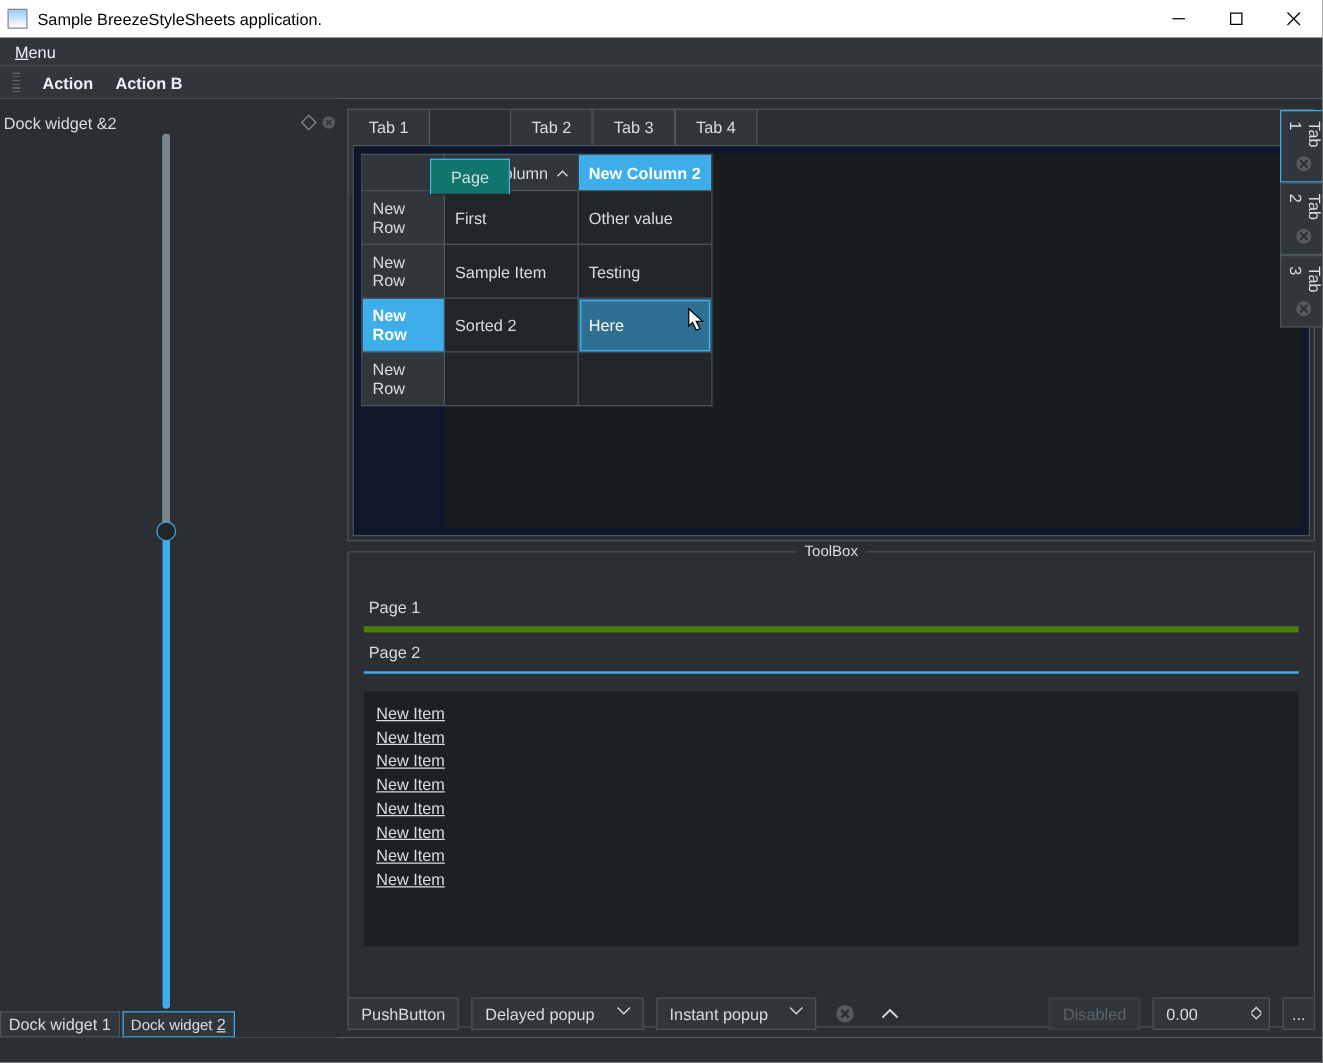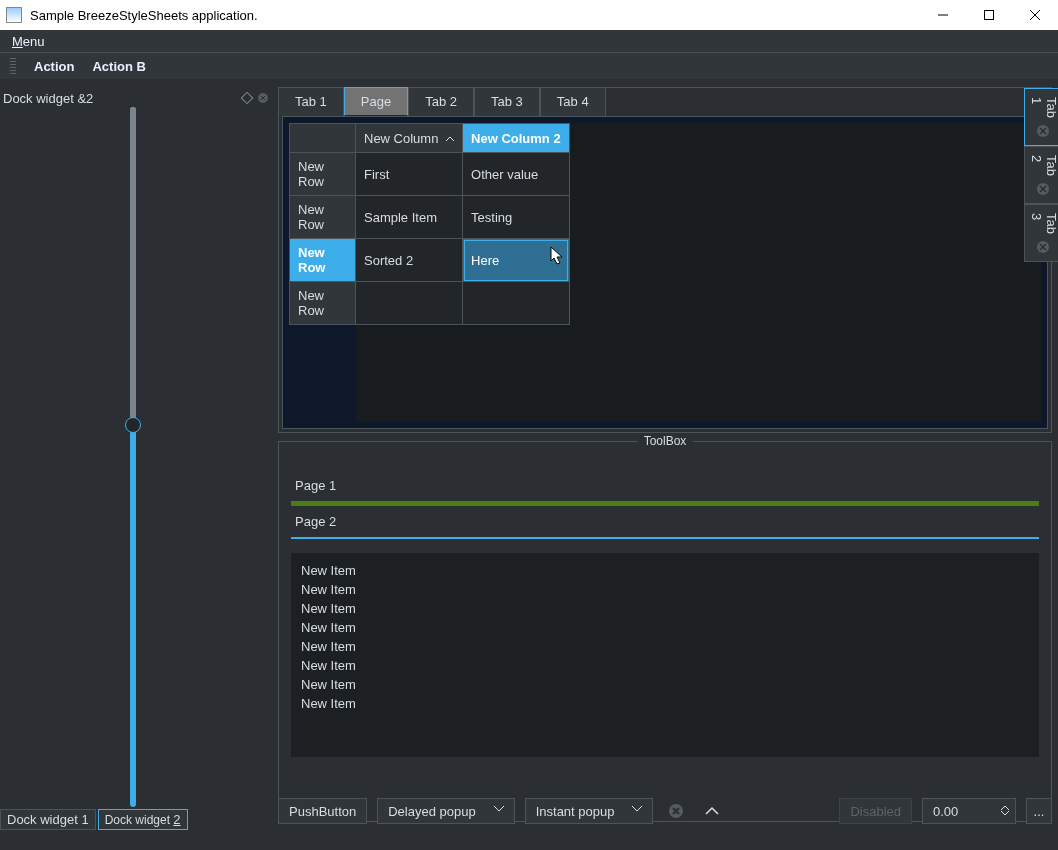--- a/index.html
+++ b/index.html
@@ -39,21 +39,21 @@
 .docktabs .dt.active { border-color: #3daee9; border-bottom: 1px solid #3daee9; }
 .docktabs .dt .ul { text-decoration: underline; }
 
 
 .center { flex: 1; padding: 8px 6px 8px 8px; display: flex; flex-direction: column; gap: 8px; }
 
 
 .tabwidget { border: 1px solid #4a545b; background: #2b2f33; padding: 1px; height: 346px; position: relative; }
 .tabbar { display: flex; position: absolute; top: -1px; left: -1px; }
 .tab { padding: 6px 16px; color: #d6dde3; background: #31363b; border: 1px solid #4a545b; border-bottom: none; }
-.tab.active { border: 1px solid #3daee9; border-bottom: 1px solid #232629; background: #737373; position: relative; z-index: 2; }
+.tab.active { border: 1px solid #3daee9; border-bottom: 1px solid #232629; background: #0f766e; position: relative; z-index: 2; margin-top: 40px; }
 .tabcontent { position: absolute; top: 28px; left: 3px; right: 3px; bottom: 3px; border: 1px solid #4a545b; padding: 6px; background: #0f172a; }
 
 
 .tbl { border-collapse: collapse; }
 .tbl th, .tbl td { border: 1px solid #4a545b; padding: 6px 8px; color: #d6dde3; background: #31363b; text-align: left; font-weight: normal; height: 29px; }
 .tbl th.corner { background: #31363b; width: 66px; }
 .tbl th.colh { background: #31363b; position: relative; }
 .tbl th.colh.selected { background: #3daee9; color: #fff; font-weight: 700; }
 .tbl th.rowh { background: #31363b; }
 .tbl th.rowh.selected { background: #3daee9; color: #fff; font-weight: 700; }
@@ -62,21 +62,21 @@
 .sort-ind { display: inline-block; margin-left: 4px; }
 .tablewrap2 { position: relative; height: 100%; }
 .tablewrap2 .dark { position: absolute; top: 0; bottom: 0; left: 67px; right: 0; background: #191c1f; }
 
 
 .groupbox { border: 1px solid #4a545b; position: relative; padding: 28px 12px 12px 12px; flex: 1; }
 .groupbox .gblabel { position: absolute; top: -8px; left: 50%; transform: translateX(-50%); background: #2b2f33; color: #d6dde3; padding: 0 6px; font-size: 12px; }
 .tbpage { color: #d6dde3; padding: 8px 4px; border-bottom: 5px solid #4d7c0f; }
 .tbpage.active { border-bottom: 2px solid #3daee9; }
 .listview { margin-top: 14px; background: #1d2023; padding: 8px 10px; height: 204px; }
-.listview .li { color: #d6dde3; padding: 2px 0; font-size: 13px; }
+.listview .li { color: #d6dde3; padding: 2px 0; font-size: 13px; text-decoration: underline; }
 
 
 .btnbar { position: absolute; left: 278px; right: 6px; bottom: 24px; height: 30px; display: flex; gap: 10px; align-items: center; }
 .btn { border: 1px solid #4a545b; background: #31363b; color: #d6dde3; padding: 5px 10px; display: flex; align-items: center; gap: 18px; height: 26px; }
 .btn.disabled { color: #5a646b; border-color: #3c444a; }
 .btn .chev { width: 10px; height: 10px; }
 .iconbtn { width: 26px; height: 26px; display: flex; align-items: center; justify-content: center; border: 1px solid transparent; color: #7f8a93; }
 .iconbtn.bordered { border: 1px solid #4a545b; background: #31363b; color: #d6dde3; }
 .spin { border: 1px solid #4a545b; background: #31363b; color: #d6dde3; height: 26px; display: flex; align-items: center; padding: 0 6px 0 10px; width: 94px; gap: 10px; }
 .spin .arrows { display: flex; flex-direction: column; margin-left: auto; }

